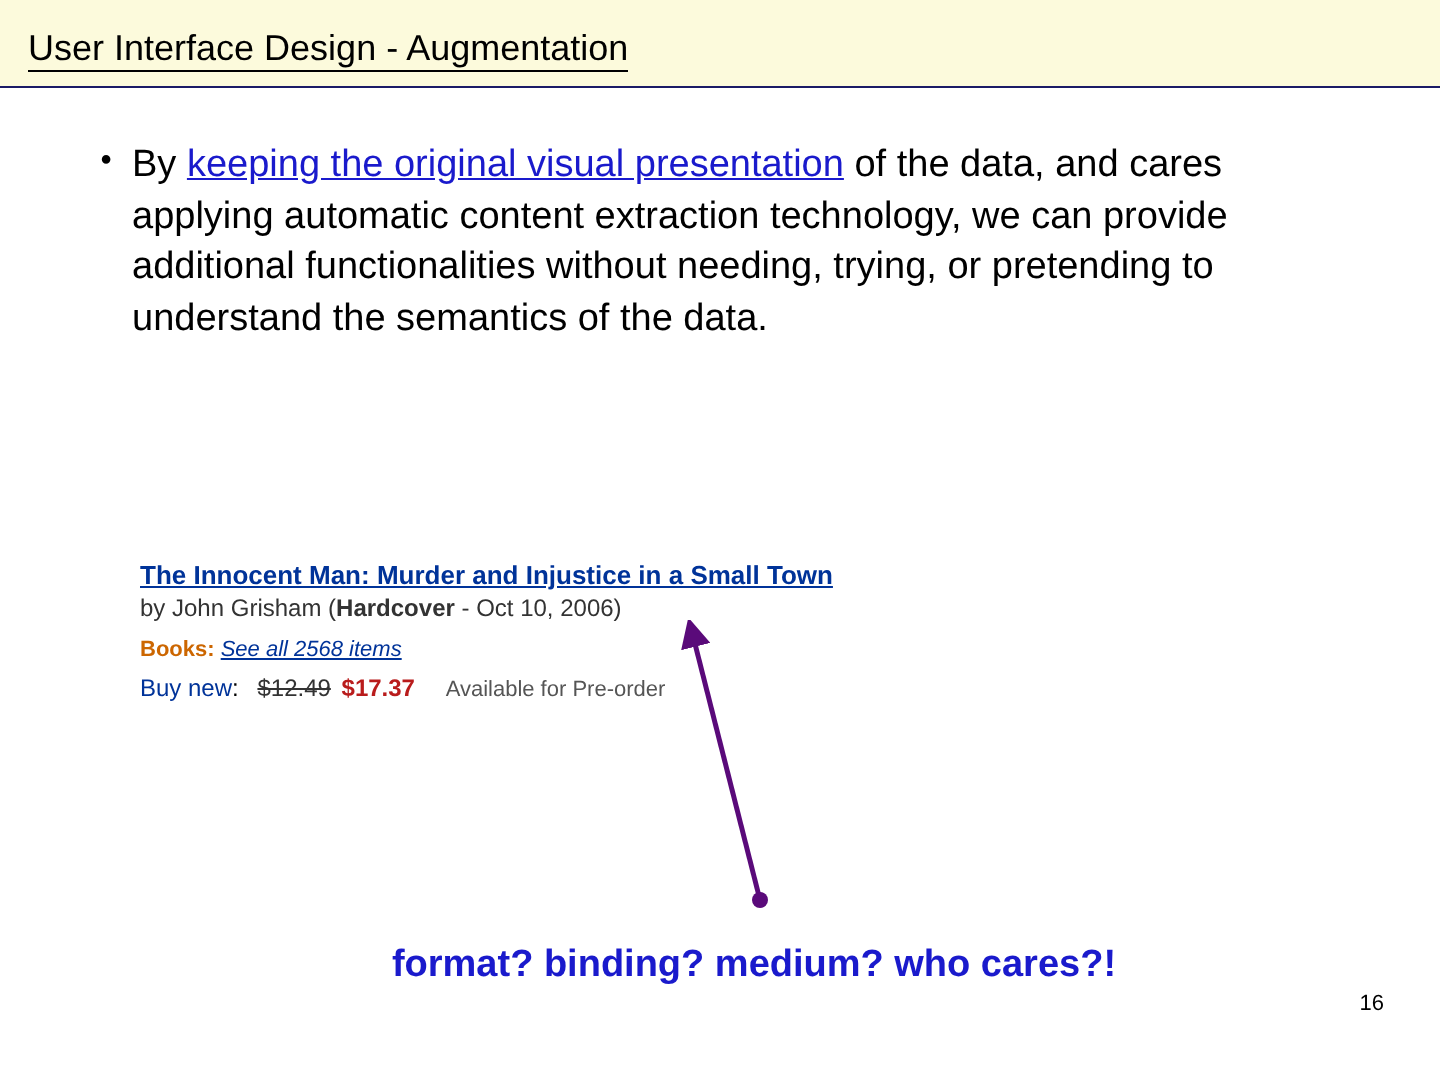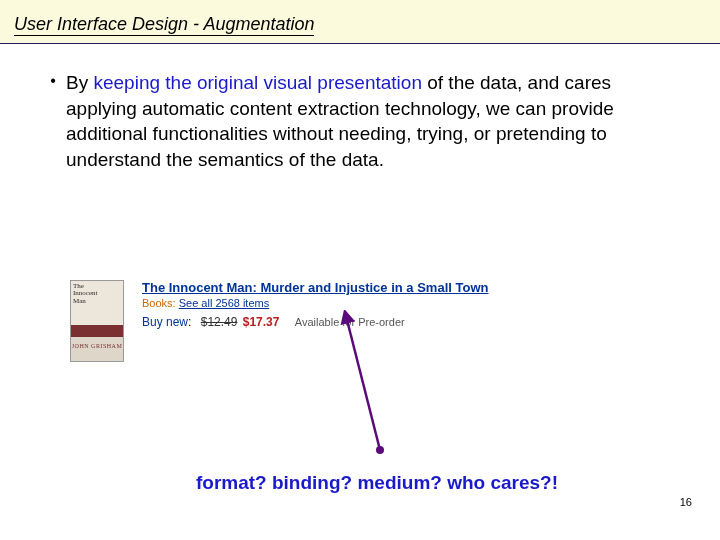--- a/index.html
+++ b/index.html
@@ -16,21 +16,20 @@
     background: #fcfadc;
     border-bottom: 1px solid #1a1a66;
     padding: 14px 14px 8px 14px;
     font-size: 18px;
     color: #000;
     font-family: Verdana, Geneva, sans-serif;
   }
   .title-band span.title-text {
     border-bottom: 1px solid #000;
     padding-bottom: 1px;
-    font-style: italic;
   }
   .body-area {
     padding: 26px 40px 0 40px;
   }
   .bullet-row {
     display: flex;
     font-size: 19px;
     line-height: 1.35;
     color: #000;
   }
@@ -40,20 +39,21 @@
     text-align: center;
     font-size: 16px;
   }
   .bullet-text {
     flex: 1;
   }
   .hl {
     color: #1a1acc;
   }
   .ul {
+    text-decoration: underline;
     text-align: center;
   }
 
   
   .listing {
     position: absolute;
     left: 70px;
     top: 280px;
     width: 600px;
     display: flex;
@@ -111,25 +111,26 @@
   }
   .byline .fmt {
     font-weight: bold;
   }
   .books-line {
     font-size: 11px;
     margin-bottom: 6px;
   }
   .books-line .lbl {
     color: #cc6600;
-    font-weight: normal;
+    font-weight: bold;
   }
   .books-line .see {
     color: #003399;
     text-decoration: underline;
+    font-style: italic;
   }
   .buy-line {
     font-size: 12px;
   }
   .buy-line .lbl {
     color: #003399;
   }
   .buy-line .old {
     text-decoration: line-through;
     color: #333;
@@ -184,31 +185,25 @@
 <div class="body-area">
   <div class="bullet-row">
     <div class="bullet-dot">•</div>
     <div class="bullet-text">
       <span>By </span><span class="hl ul">keeping the original visual presentation</span><span> of the data, and cares applying automatic content extraction technology, we can provide additional functionalities without needing, trying, or pretending to understand the semantics of the data.</span>
     </div>
   </div>
 </div>
 
 <div class="listing">
-  <div class="book-cover">
-    <div class="cover-top">
-      <div>The</div>
-      <div>Innocent</div>
-      <div>Man</div>
-    </div>
-    <div class="cover-band"></div>
-    <div class="cover-bottom">JOHN GRISHAM</div>
-  </div>
   <div class="listing-right">
     <div class="prod-title">The Innocent Man: Murder and Injustice in a Small Town</div>
+    <div class="byline">
+      <span>by John Grisham (</span><span class="fmt">Hardcover</span><span> - Oct 10, 2006)</span>
+    </div>
     <div class="books-line">
       <span class="lbl">Books:</span>
       <span class="see">See all 2568 items</span>
     </div>
     <div class="buy-line">
       <span class="lbl">Buy new</span><span>:</span>
       <span class="old">$12.49</span>
       <span class="sale">$17.37</span>
       <span class="avail">Available for Pre-order</span>
     </div>

